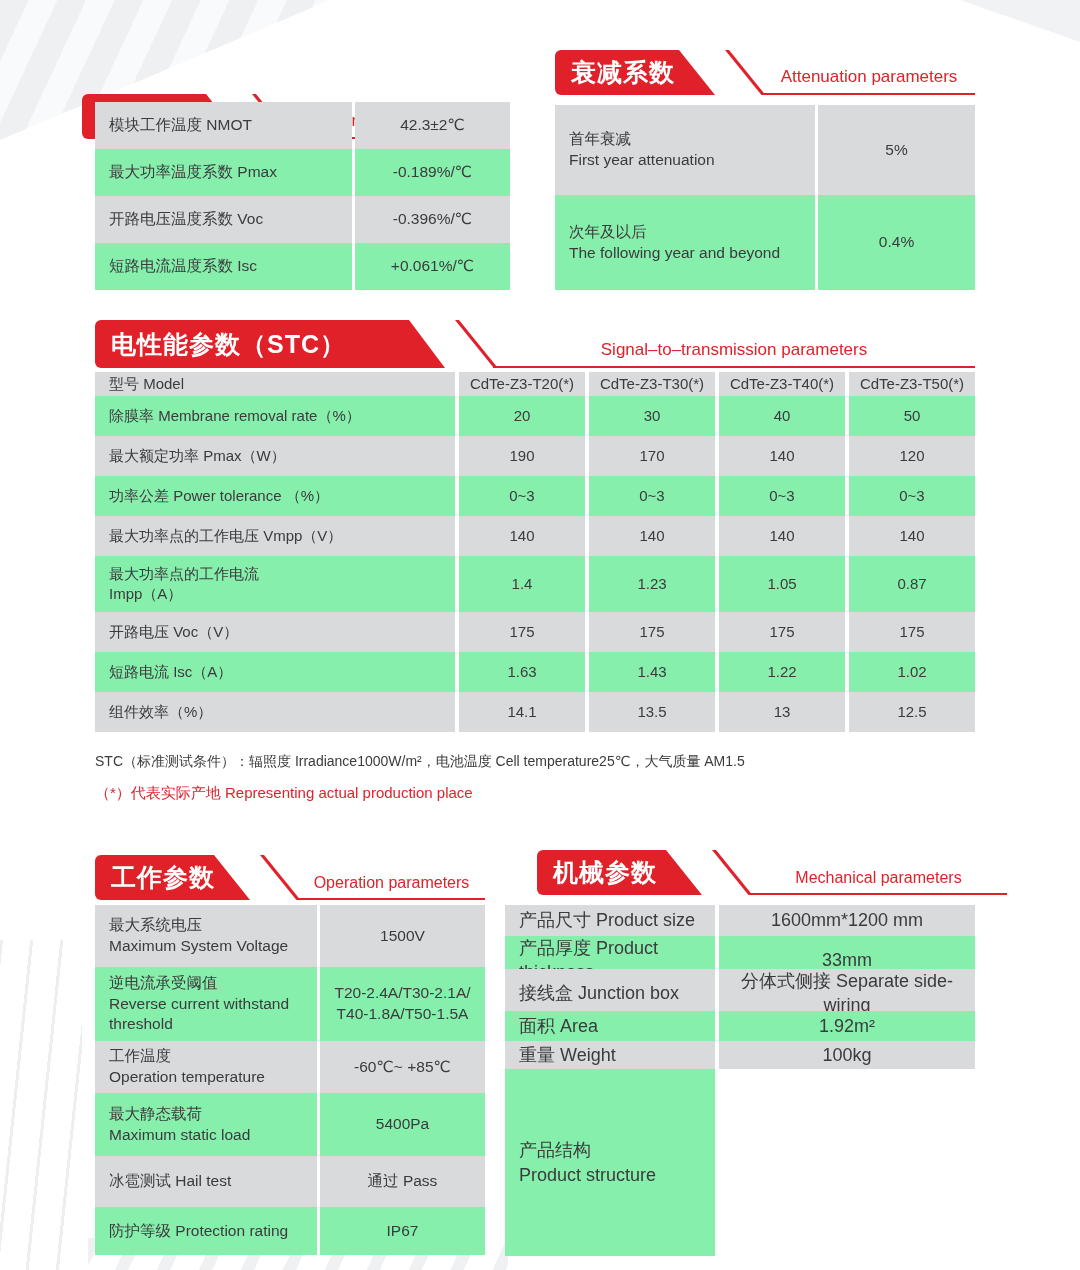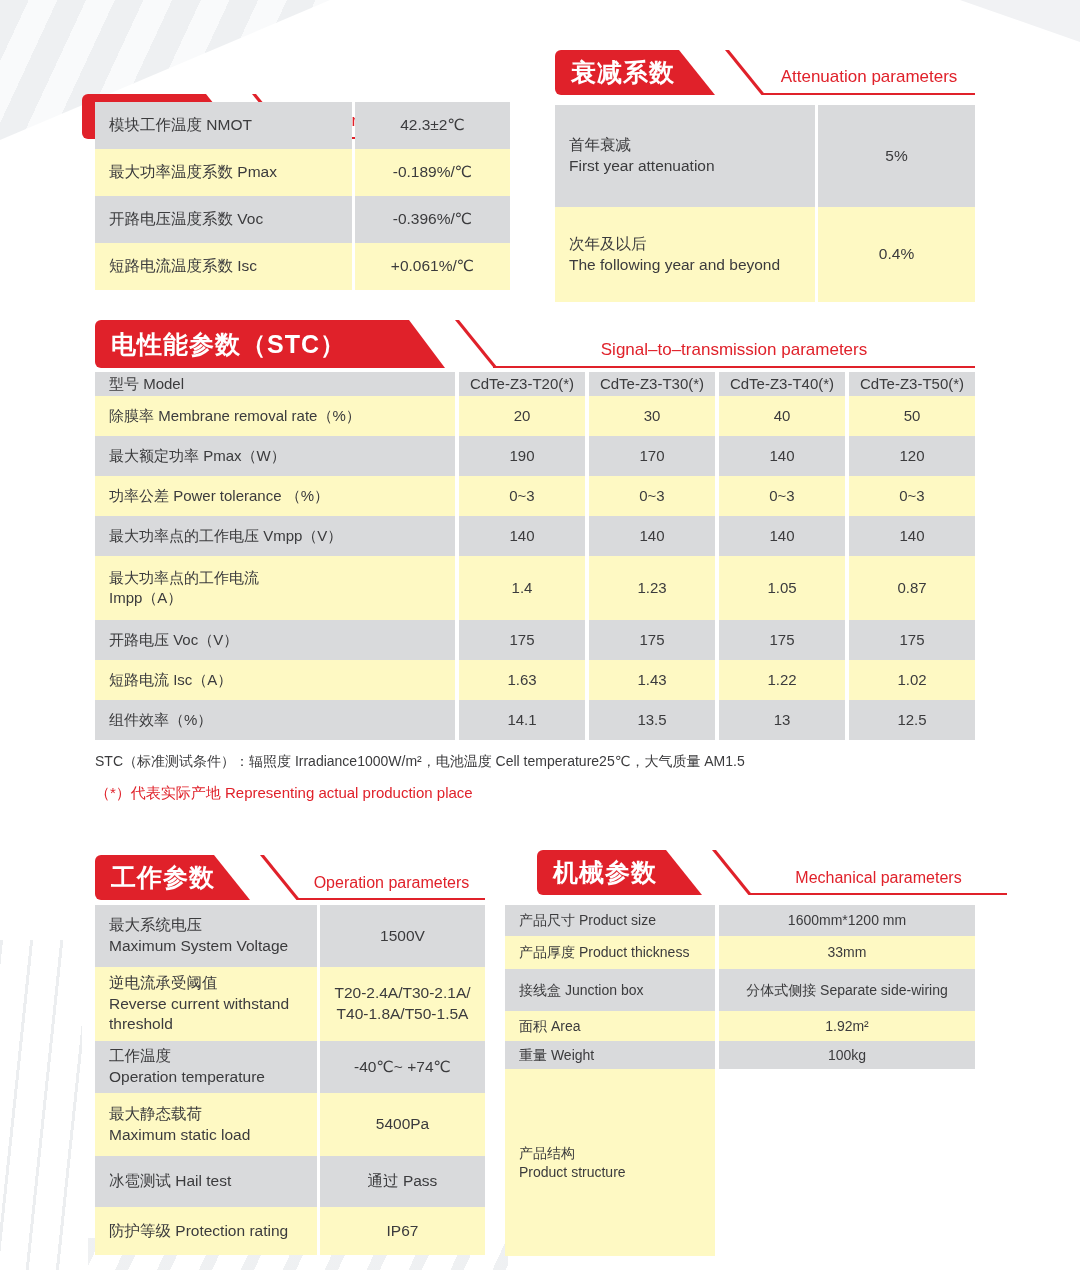--- a/index.html
+++ b/index.html
@@ -35,33 +35,33 @@
     background:var(--red);transform:skewX(39deg);transform-origin:top left;}
   .banner .b-line{position:absolute;bottom:0;left:calc(var(--fw) + 48px);right:0;height:2px;background:var(--red);}
   .banner .b-en{position:absolute;bottom:8px;left:calc(var(--fw) + 48px);right:0;text-align:center;
     color:var(--red);font-weight:400;font-size:17px;}
 
   
   .tbl{position:absolute;}
   .row{display:grid;column-gap:3px;}
   .row>div{display:flex;align-items:center;box-sizing:border-box;}
   .row.g>div{background:var(--gray);}
-  .row.w>div{background:#fef9c3;}
+  .row.w>div{background:#86efac;}
   .lab{justify-content:flex-start;padding-left:14px;text-align:left;}
   .val{justify-content:center;text-align:center;}
   .lab span,.val span{white-space:pre-line;font-size:15.5px;line-height:1.35;color:var(--ink);}
 
   
   .t-temp .row{grid-template-columns:257px 1fr;}
   .t-att .row{grid-template-columns:260px 1fr;}
   .t-stc .row{grid-template-columns:360px 1fr 1fr 1fr 1fr;column-gap:4px;}
   .t-stc .lab span,.t-stc .val span{font-size:15px;}
   .t-oper .row{grid-template-columns:222px 1fr;}
   .t-mech .row{grid-template-columns:210px 1fr;column-gap:4px;}
-  .t-mech .lab span,.t-mech .val span{font-size:14px;}
+  .t-mech .lab span,.t-mech .val span{font-size:18px;}
   .t-mech .val-long span{font-size:14.5px;line-height:20px;white-space:normal;}
   .t-mech .val-long{padding:4px 2px;}
 
   .footnote{position:absolute;font-size:14px;color:var(--ink);}
   .footnote.red{color:var(--red);font-size:15px;}
 </style>
 </head>
 <body>
 
 <div class="page">
@@ -116,21 +116,21 @@
 
   <div class="banner" style="left:555px;top:50px;width:420px;--fw:160px;">
     <div class="flag">
         <span>衰减系数</span>
       </div>
     <div class="slash"></div>
     <div class="b-en">Attenuation parameters</div>
     <div class="b-line"></div>
   </div>
   <div class="tbl t-att" style="left:555px;top:105px;width:420px;">
-    <div class="row g" style="height:102px">
+    <div class="row g" style="height:90px">
       <div class="lab">
           <span>首年衰减
 First year attenuation</span>
         </div>
       <div class="val">
           <span>5%</span>
         </div>
     </div>
     <div class="row w" style="height:95px">
       <div class="lab">
@@ -230,21 +230,21 @@
       <div class="val">
           <span>140</span>
         </div>
       <div class="val">
           <span>140</span>
         </div>
       <div class="val">
           <span>140</span>
         </div>
     </div>
-    <div class="row w" style="height:64px">
+    <div class="row w" style="height:56px">
       <div class="lab">
           <span>最大功率点的工作电流
 Impp（A）</span>
         </div>
       <div class="val">
           <span>1.4</span>
         </div>
       <div class="val">
           <span>1.23</span>
         </div>
@@ -338,21 +338,21 @@
           <span>T20-2.4A/T30-2.1A/
 T40-1.8A/T50-1.5A</span>
         </div>
     </div>
     <div class="row g" style="height:52px">
       <div class="lab">
           <span>工作温度
 Operation temperature</span>
         </div>
       <div class="val">
-          <span>-40℃~ +74℃</span>
+          <span>-60℃~ +85℃</span>
         </div>
     </div>
     <div class="row w" style="height:63px">
       <div class="lab">
           <span>最大静态载荷
 Maximum static load</span>
         </div>
       <div class="val">
           <span>5400Pa</span>
         </div>

